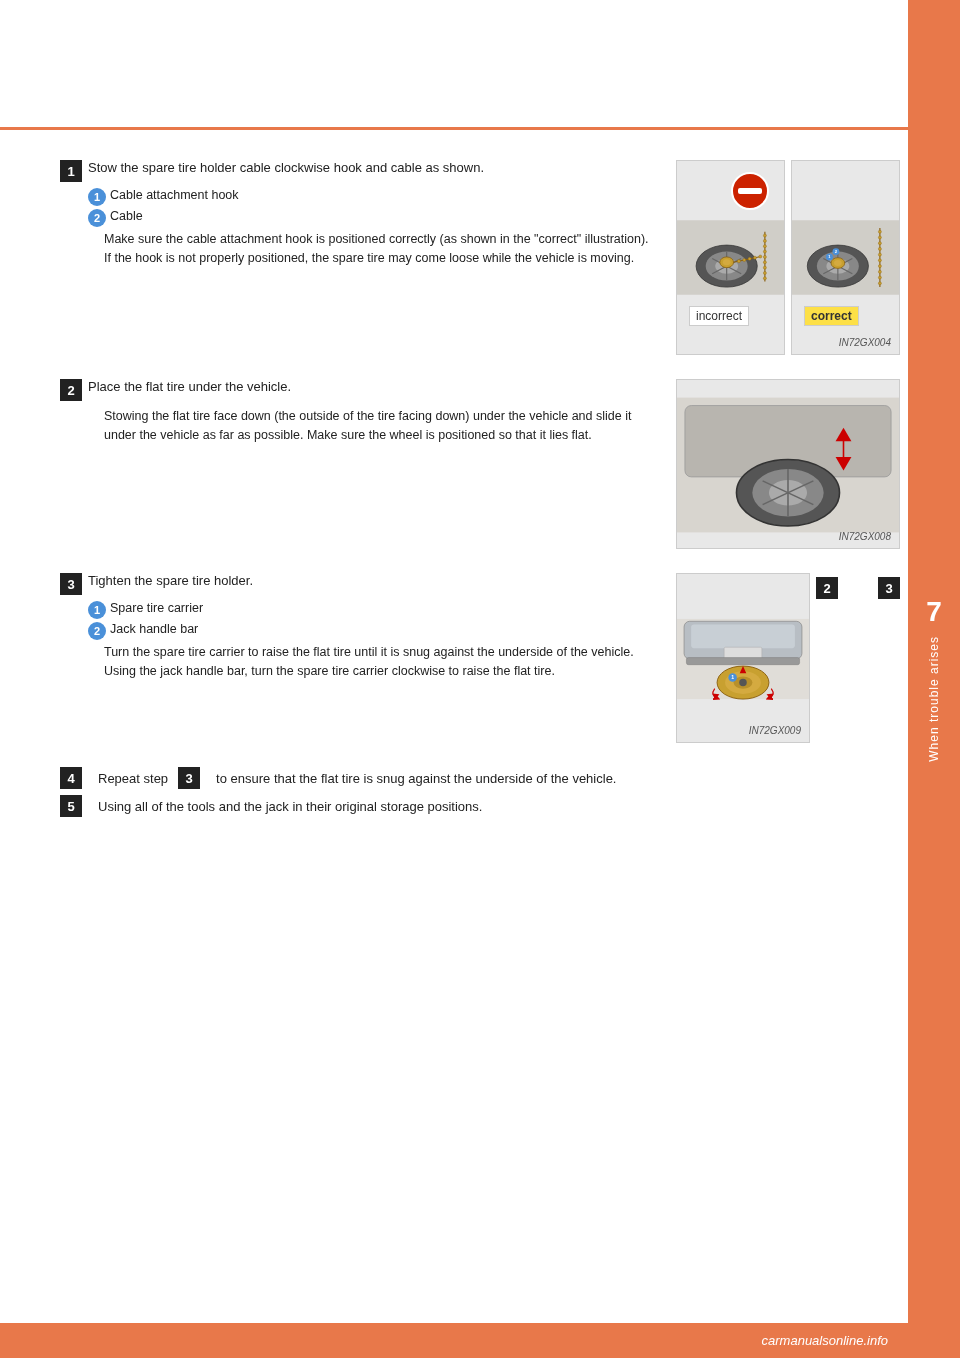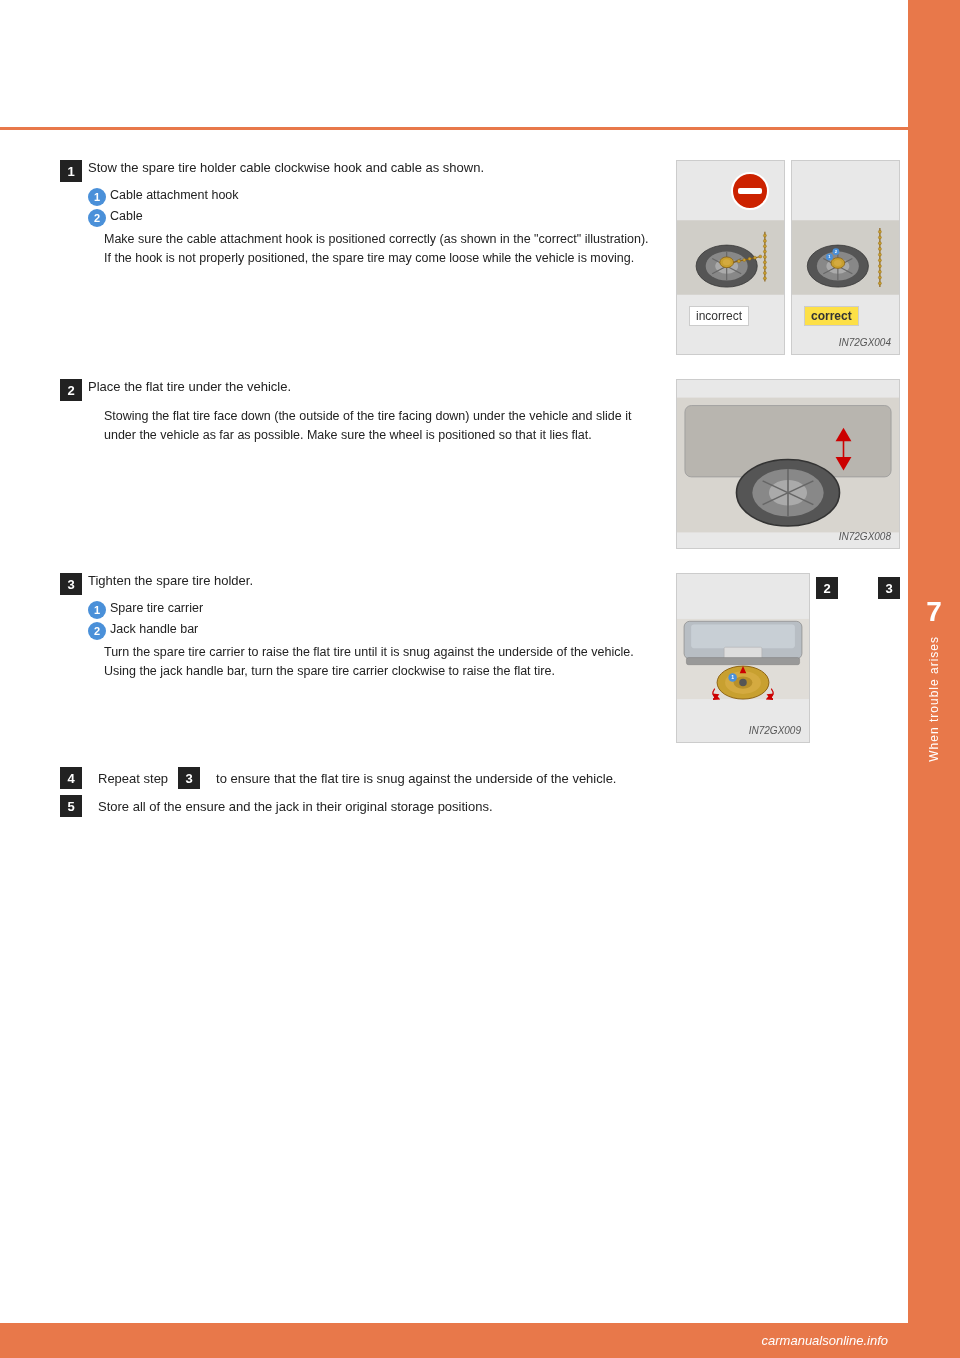--- a/index.html
+++ b/index.html
@@ -468,20 +468,20 @@
 
   
   <div class="bottom-row">
     <span class="step-num">4</span>
     <span>Repeat step</span>
     <span class="step-num">3</span>
     <span>to ensure that the flat tire is snug against the underside of the vehicle.</span>
   </div>
   <div class="bottom-row" style="margin-top:6px;">
     <span class="step-num">5</span>
-    <span>Store all of the ensure and the jack in their original storage positions.</span>
+    <span>Using all of the tools and the jack in their original storage positions.</span>
   </div>
 
 </div>
 
 <div class="bottom-bar">
   <span class="bottom-bar-text">carmanualsonline.info</span>
 </div>
 
 </body></html>

